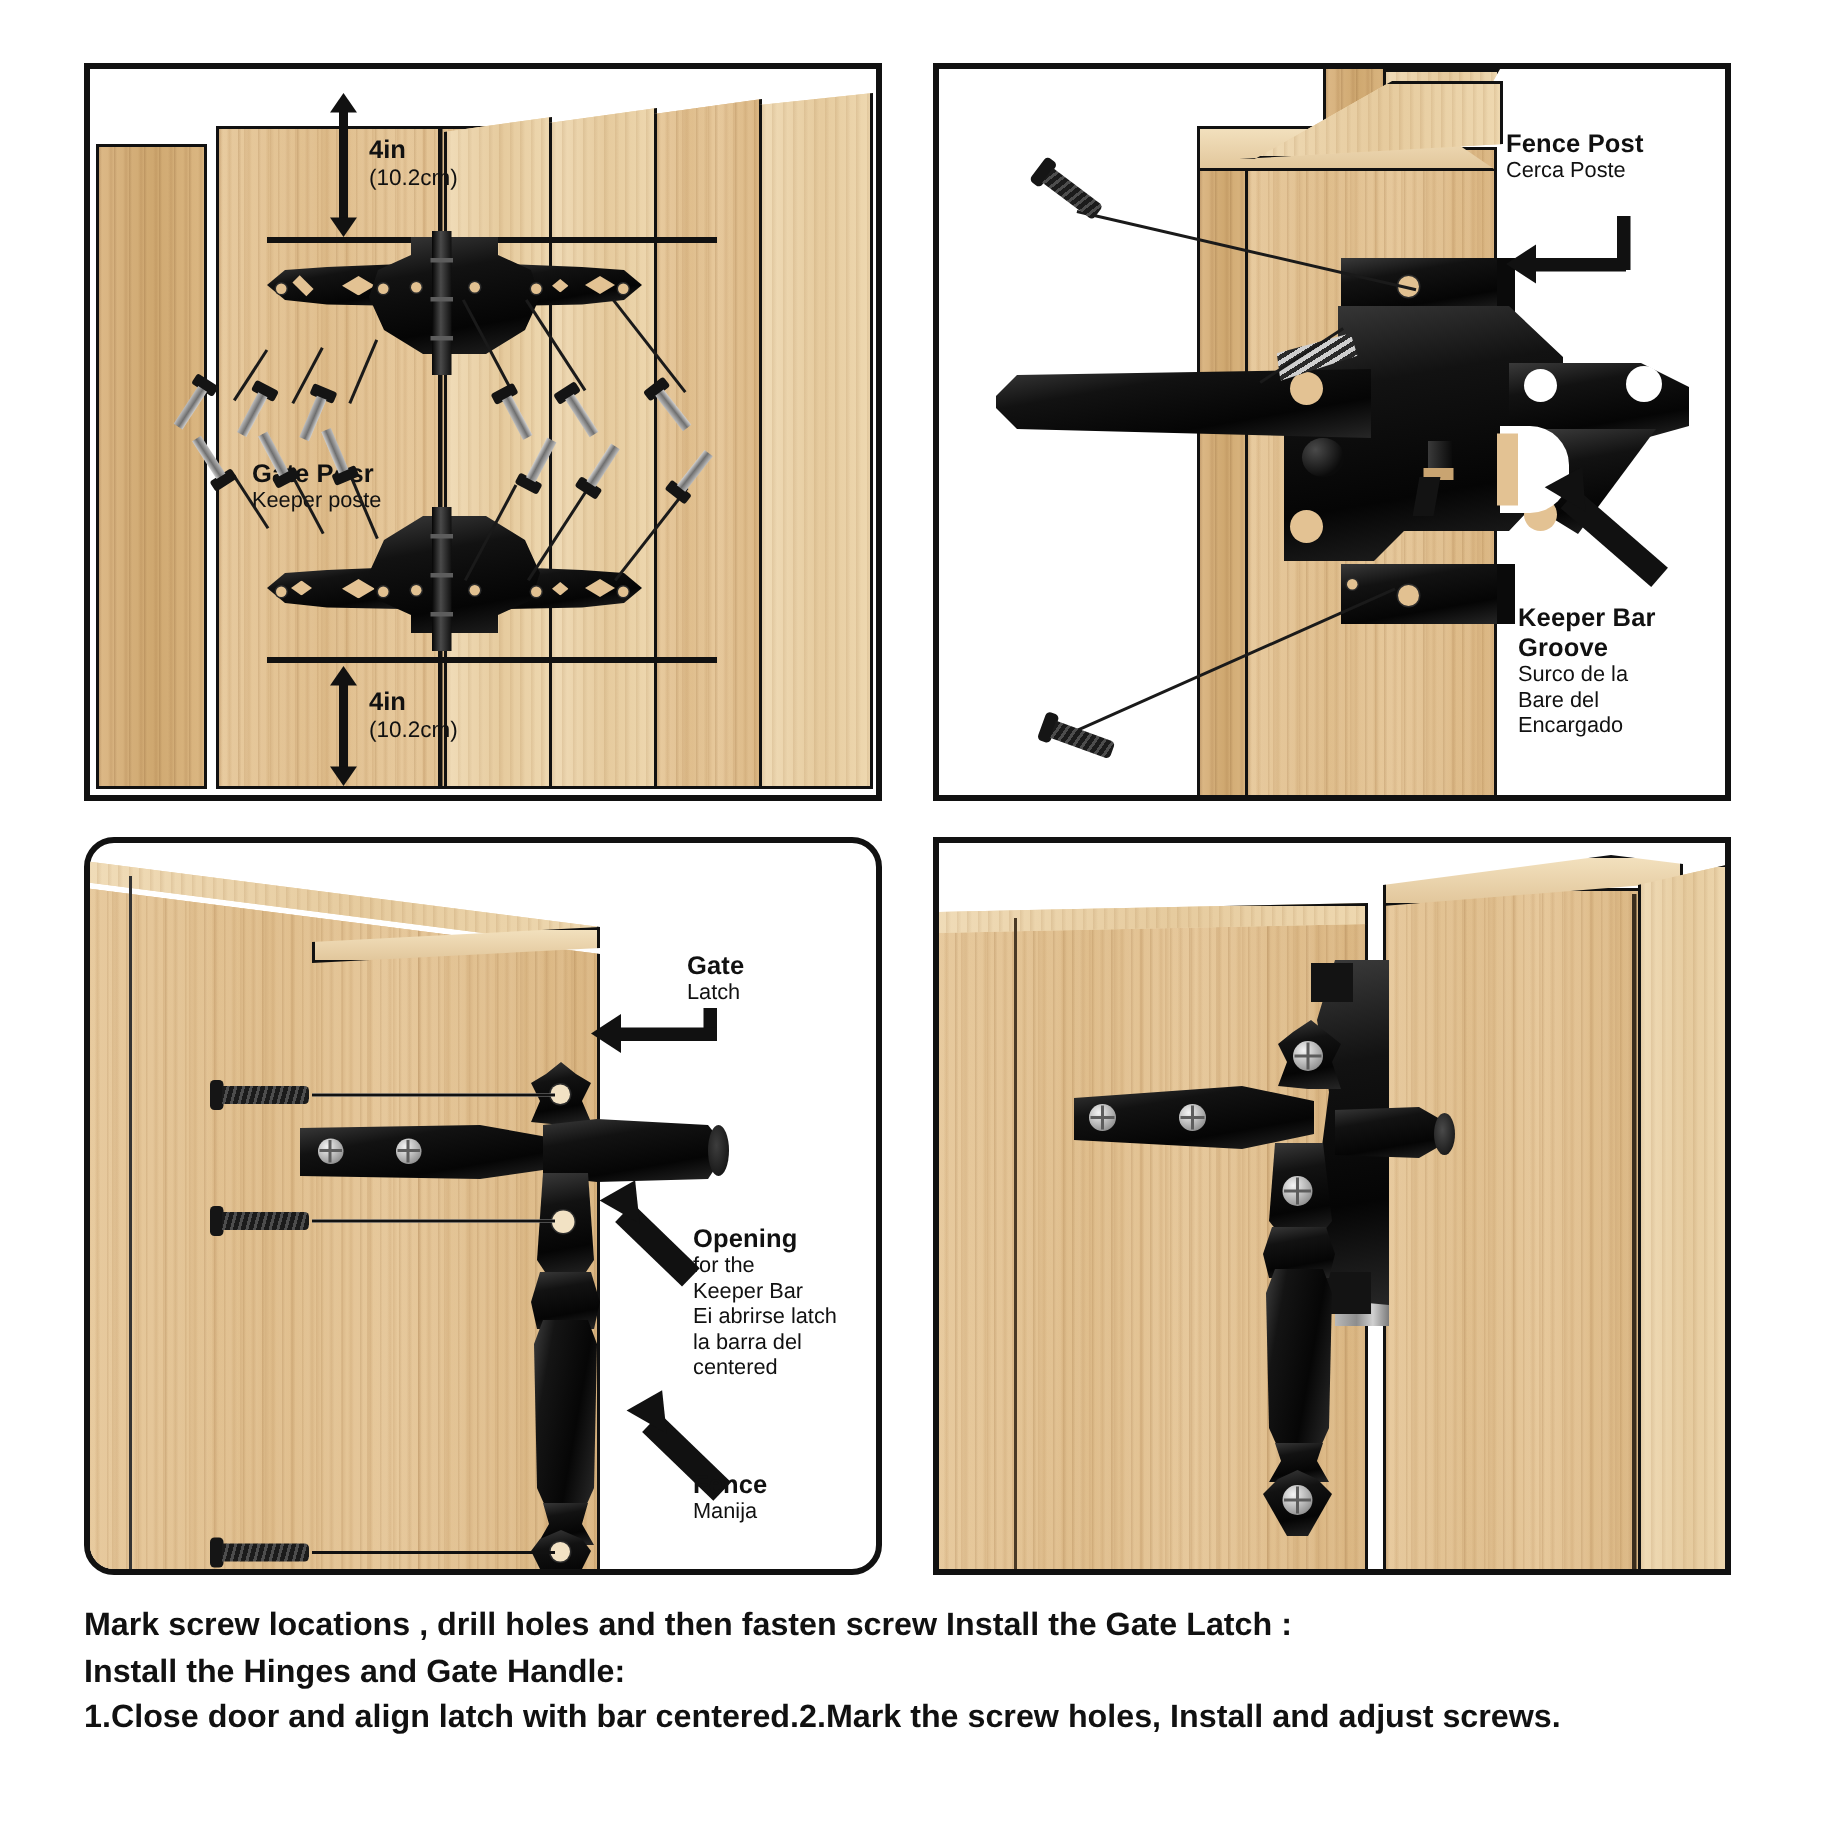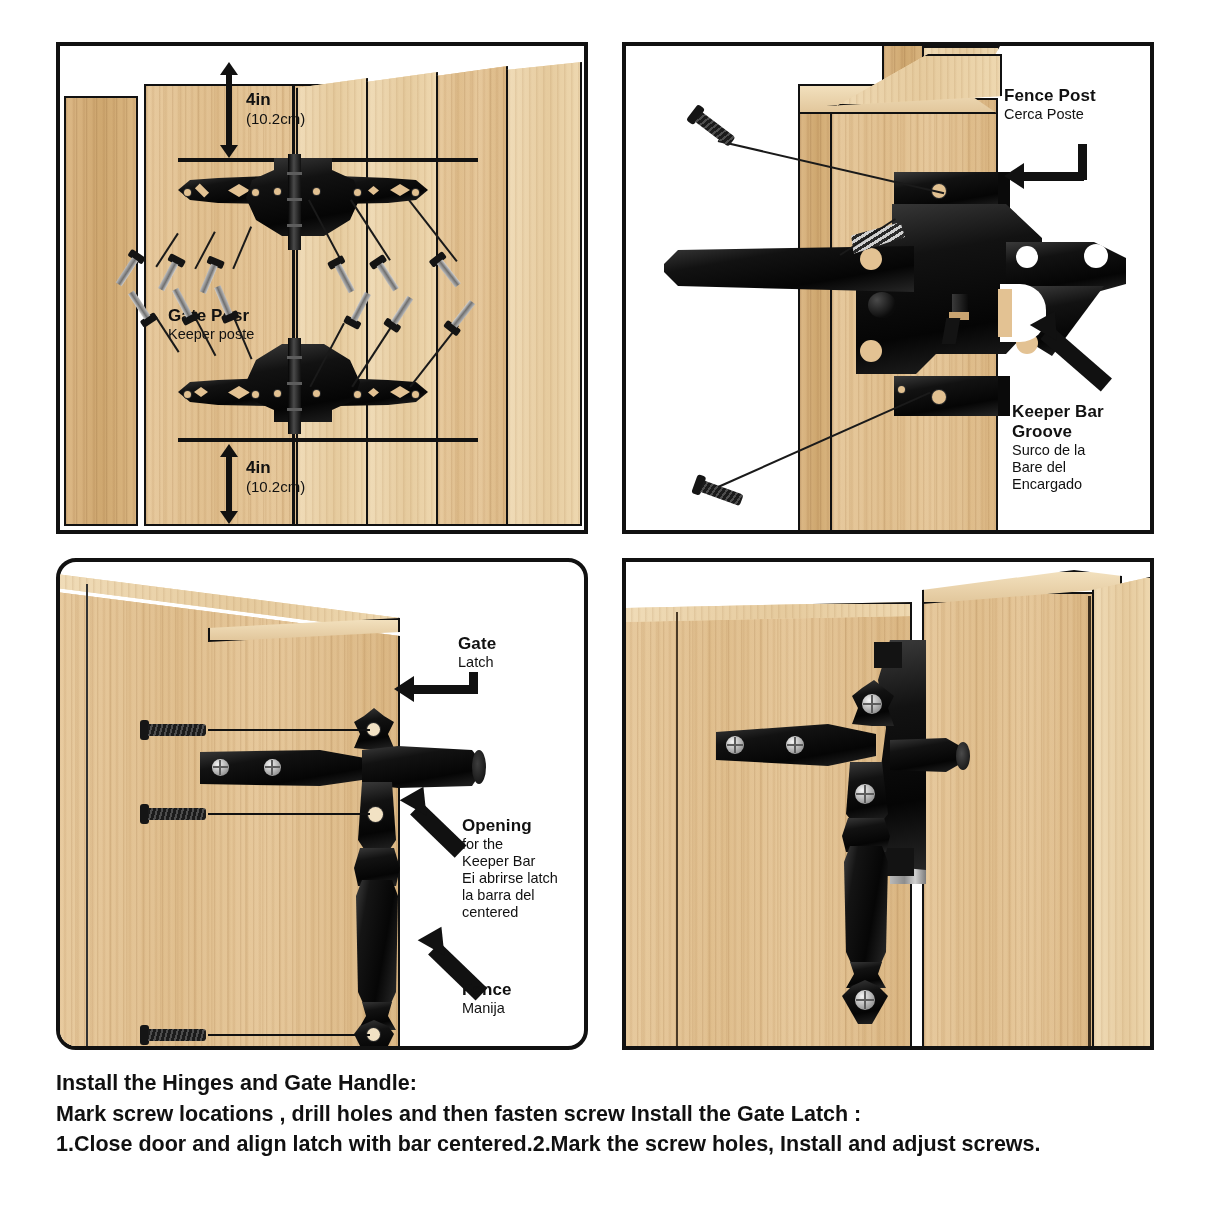--- a/index.html
+++ b/index.html
@@ -529,16 +529,16 @@
          clip-path:polygon(23px 0,36px 6px,46px 16px,38px 30px,30px 44px,16px 44px,8px 30px,0 16px,10px 6px);"></div>
     <div class="rnd" style="position:absolute;left:229px;top:428px;width:20px;height:20px;background:radial-gradient(circle at 36% 32%,#f4f4f4,#9a9a9a 70%,#6a6a6a);">
       <div style="position:absolute;left:9px;top:1px;width:2px;height:18px;background:#5d5d5d;"></div>
       <div style="position:absolute;left:1px;top:9px;width:18px;height:2px;background:#5d5d5d;"></div>
     </div>
 
   </div>
 </div>
 
 <div id="footer">
+  <div>Mark screw locations , drill holes and then fasten screw Install the Gate Latch :</div>
   <div>Install the Hinges and Gate Handle:</div>
-  <div>Mark screw locations , drill holes and then fasten screw Install the Gate Latch :</div>
   <div>1.Close door and align latch with bar centered.2.Mark the screw holes, Install and adjust screws.</div>
 </div>
 
 </body></html>

